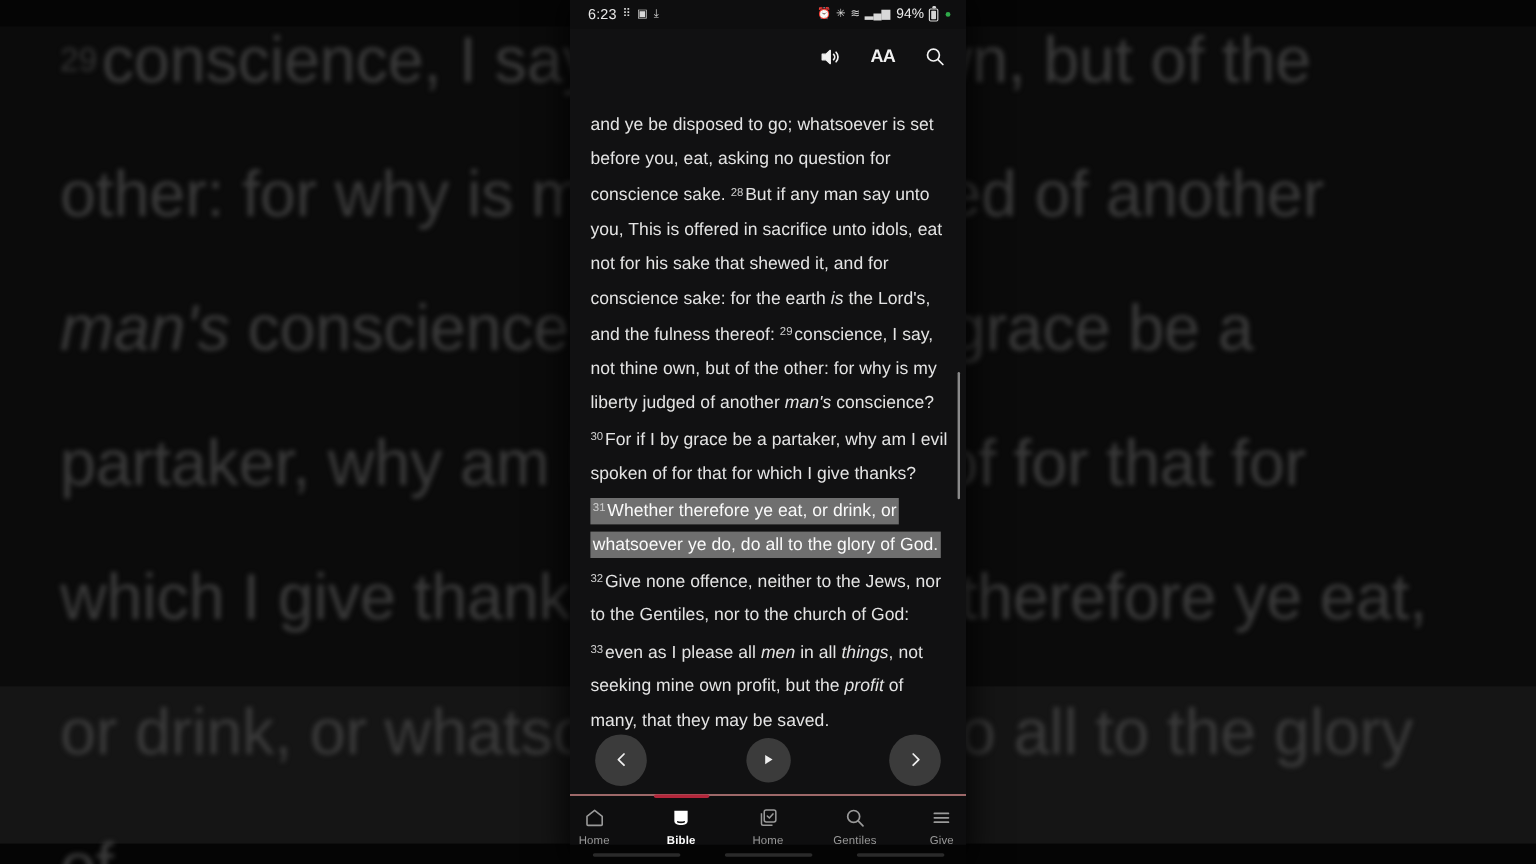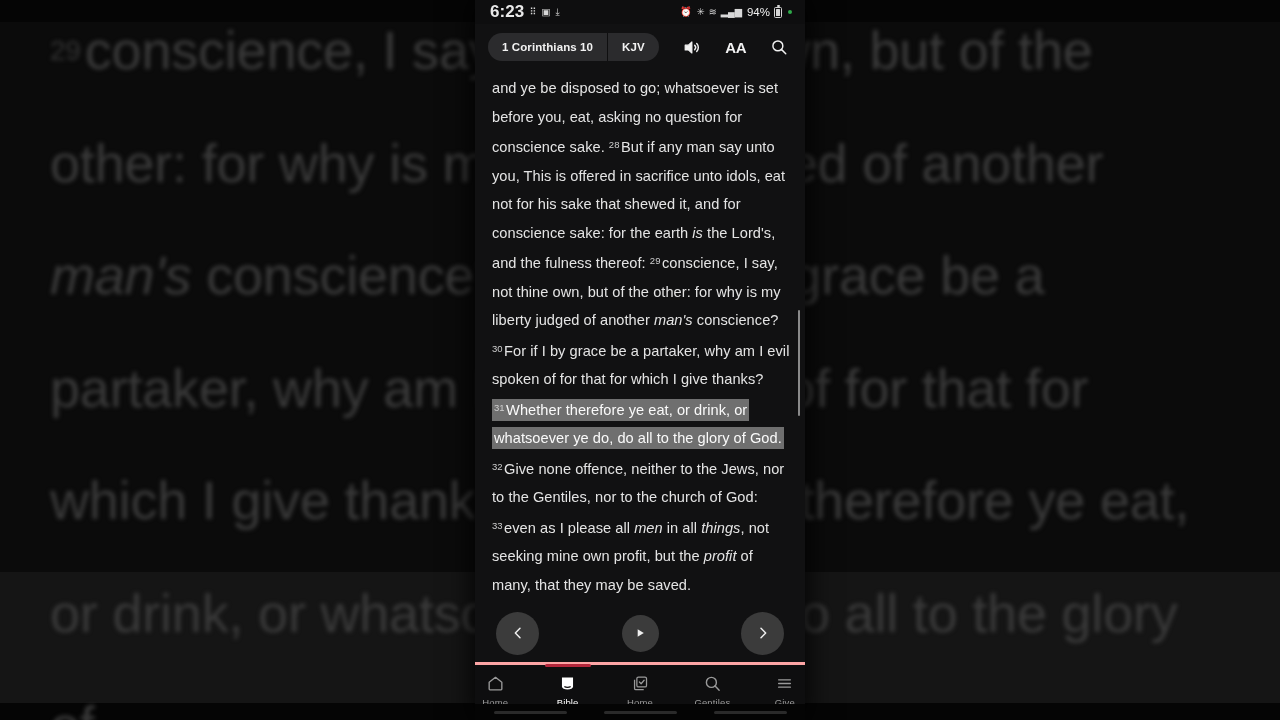--- a/index.html
+++ b/index.html
@@ -39,21 +39,21 @@
     box-shadow:0 0 26px 3px rgba(0,0,0,0.85);
   }
 
   
   .statusbar {
     height:24px; display:flex; align-items:center;
     justify-content:space-between; padding:0 13px 0 15px;
     font-size:11.5px; color:#e9e9e9; background:#0e0e0f;
   }
   .sb-left { display:flex; align-items:center; gap:5px; }
-  .sb-time { font-size:17px; font-weight:700; letter-spacing:0.1px; }
+  .sb-time { font-size:12px; font-weight:400; letter-spacing:0.1px; }
   .sb-right { display:flex; align-items:center; gap:4px; }
   .sb-ico { font-size:9.5px; color:#d8d8d8; line-height:1; display:inline-block; }
   .sb-pct { font-size:11.5px; color:#f0f0f0; font-weight:500; margin-left:1px;text-align:right; }
   .batt {
     width:8px; height:11px; border:1.2px solid #d5d5d5; border-radius:1.5px;
     position:relative; display:inline-block;
   }
   .batt:before { content:""; position:absolute; top:-2.6px; left:1.8px; width:3.5px; height:1.6px; background:#d5d5d5; border-radius:1px;}
   .batt:after { content:""; position:absolute; left:1px; right:1px; bottom:1px; height:7px; background:#d5d5d5; border-radius:0.5px;}
   .greendot { width:4px; height:4px; border-radius:50%; background:#2faa4a; display:inline-block; margin-left:2px; }
@@ -77,21 +77,21 @@
 
   
   .reader {
     position:relative;
     height:calc(720px - 24px - 46px - 58px);
     padding:0 14px 0 17px;
     overflow:hidden;
   }
   .verses {
     font-size:14.6px; line-height:28.5px; color:#e4e4e4;
-    letter-spacing:0.05px; margin-top:4px;
+    letter-spacing:0.05px; margin-top:20px;
   }
   .verses i { font-style:italic; }
   .vnum { font-size:9.5px; vertical-align:4px; color:#cfcfcf; letter-spacing:0; margin-right:1.5px; }
   .hl { background:#6f6f6f; color:#fafafa; box-decoration-break:clone; -webkit-box-decoration-break:clone; padding:3px 2px; }
 
   .scrollbar {
     position:absolute; right:5px; top:240px; width:2.5px; height:106px;
     background:#8a8a8a; border-radius:2px;
   }
 
@@ -105,29 +105,29 @@
     width:43px; height:43px; border-radius:50%;
     background:rgba(63,63,63,0.92);
     display:flex; align-items:center; justify-content:center;
     pointer-events:auto; cursor:pointer;
   }
   .cbtn.mid { width:37px; height:37px; background:rgba(63,63,63,0.92); }
 
   
   .bottomnav {
     position:absolute; left:0; bottom:0; width:330px; height:58px;
-    background:#0e0e0f; border-top:3px solid #fca5a5;
+    background:#0e0e0f; border-top:1px solid #fca5a5;
     display:flex; align-items:flex-start; padding-top:9px;gap:32px;
   }
   .nav-item {
     flex:1; display:flex; flex-direction:column; align-items:center; gap:4px;
     position:relative; cursor:pointer;
   }
   .nav-label { font-size:9.5px; color:#9a9a9a; letter-spacing:0.15px; }
-  .nav-item.active .nav-label { color:#ffffff; font-weight:400; }
+  .nav-item.active .nav-label { color:#ffffff; font-weight:700; }
   .nav-indicator {
     position:absolute; top:-10px; width:46px; height:2.5px;
     background:#b3263b; border-radius:2px;
   }
   .nav-ico { height:19px; display:flex; align-items:center; justify-content:center; }
 
   .gesture {
     position:absolute; left:0; bottom:0; width:330px; height:16px;
     background:#040404; display:flex; align-items:center; justify-content:space-around;
   }
@@ -161,25 +161,20 @@
         <span class="sb-ico">✳</span>
         <span class="sb-ico">≋</span>
         <span class="sb-ico">▂▄▆</span>
         <span class="sb-pct">94%</span>
         <span class="batt"></span>
         <span class="greendot"></span>
       </div>
     </div>
 
     <div class="appbar">
-      <div class="chip-group">
-        <div class="chip">1 Corinthians 10</div>
-        <div class="chip-div"></div>
-        <div class="chip">KJV</div>
-      </div>
       <div class="appbar-icons">
         <span class="ai">
           <svg width="19" height="19" viewBox="0 0 24 24" fill="none" stroke="#f2f2f2" stroke-width="1.8" stroke-linecap="round" stroke-linejoin="round">
             <polygon points="4,9 8,9 12.5,5 12.5,19 8,15 4,15" fill="#f2f2f2" stroke="#f2f2f2" stroke-width="1.4"></polygon>
             <path d="M16 9.2a4 4 0 0 1 0 5.6"></path>
               <path d="M18.6 7a7.2 7.2 0 0 1 0 10"></path>
           </svg>
         </span>
         <span class="ai aa-text">AA</span>
         <span class="ai">

